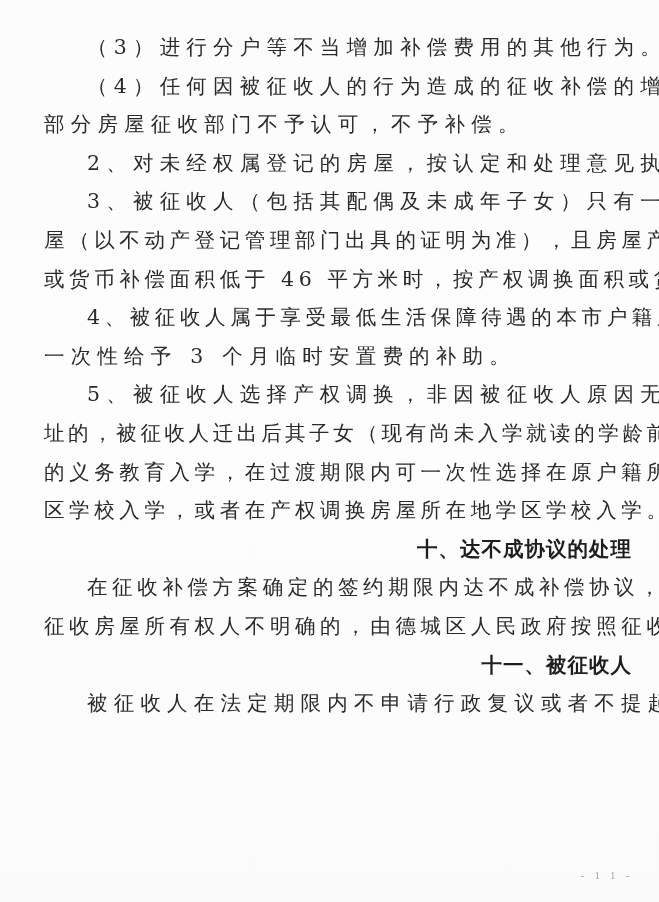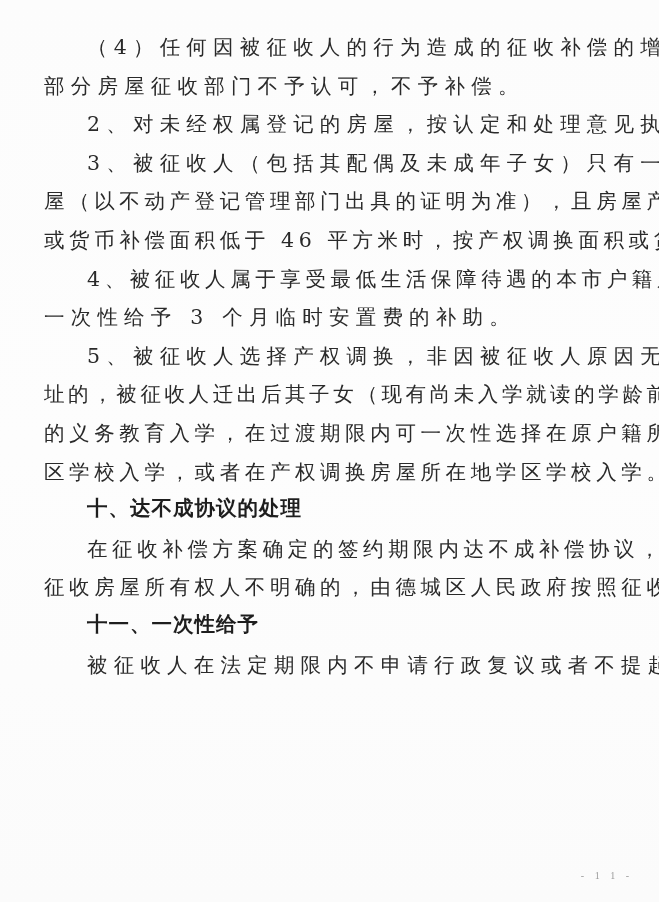--- a/index.html
+++ b/index.html
@@ -30,54 +30,56 @@
   .line {
     height: 38.6px;
     line-height: 38.6px;
     font-size: 20.5px;
     white-space: nowrap;
     letter-spacing: 6.2px;
     overflow: visible;
   }
   .indent { padding-left: 43px; }
   .heading {
-    font-family: Liberation Mono, monospace;
+    font-family: Liberation Sans, sans-serif;
     font-weight: bold;
     letter-spacing: 1px;
     color: #1e1e1e;
+    text-align: right;
   }
   .tight { letter-spacing: 4.6px; }
   .tighter { letter-spacing: 3.6px; }
   .page-number {
     position: absolute;
     right: 26px;
     top: 870px;
     font-size: 10px;
     color: #9a9a9a;
     letter-spacing: 4px;
     font-family: "Liberation Serif", serif;
   }
 </style>
 </head>
 <body>
 
 <div class="page">
   <div class="content">
+    <div class="line indent">（3）进行分户等不当增加补偿费用的其他行为。</div>
     <div class="line indent">（4）任何因被征收人的行为造成的征收补偿的增加，增加</div>
     <div class="line">部分房屋征收部门不予认可，不予补偿。</div>
     <div class="line indent">2、对未经权属登记的房屋，按认定和处理意见执行。</div>
     <div class="line indent">3、被征收人（包括其配偶及未成年子女）只有一套住宅房</div>
     <div class="line tight">屋（以不动产登记管理部门出具的证明为准），且房屋产权调换</div>
     <div class="line tight">或货币补偿面积低于 46 平方米时，按产权调换面积或货币补偿</div>
     <div class="line indent tight">4、被征收人属于享受最低生活保障待遇的本市户籍居民的，</div>
     <div class="line">一次性给予 3 个月临时安置费的补助。</div>
     <div class="line indent">5、被征收人选择产权调换，非因被征收人原因无法回迁原</div>
     <div class="line tighter">址的，被征收人迁出后其子女（现有尚未入学就读的学龄前儿童）</div>
     <div class="line tight">的义务教育入学，在过渡期限内可一次性选择在原户籍所在地学</div>
     <div class="line tight">区学校入学，或者在产权调换房屋所在地学区学校入学。对所选</div>
     <div class="line indent heading">十、达不成协议的处理</div>
     <div class="line indent tight">在征收补偿方案确定的签约期限内达不成补偿协议，或者被</div>
     <div class="line tight">征收房屋所有权人不明确的，由德城区人民政府按照征收补偿方</div>
-    <div class="line indent heading">十一、一次性给予</div>
+    <div class="line indent heading">十一、被征收人</div>
     <div class="line indent">被征收人在法定期限内不申请行政复议或者不提起行政诉</div>
   </div>
   <div class="page-number">- 1 1 -</div>
 </div>
 
 </body></html>

